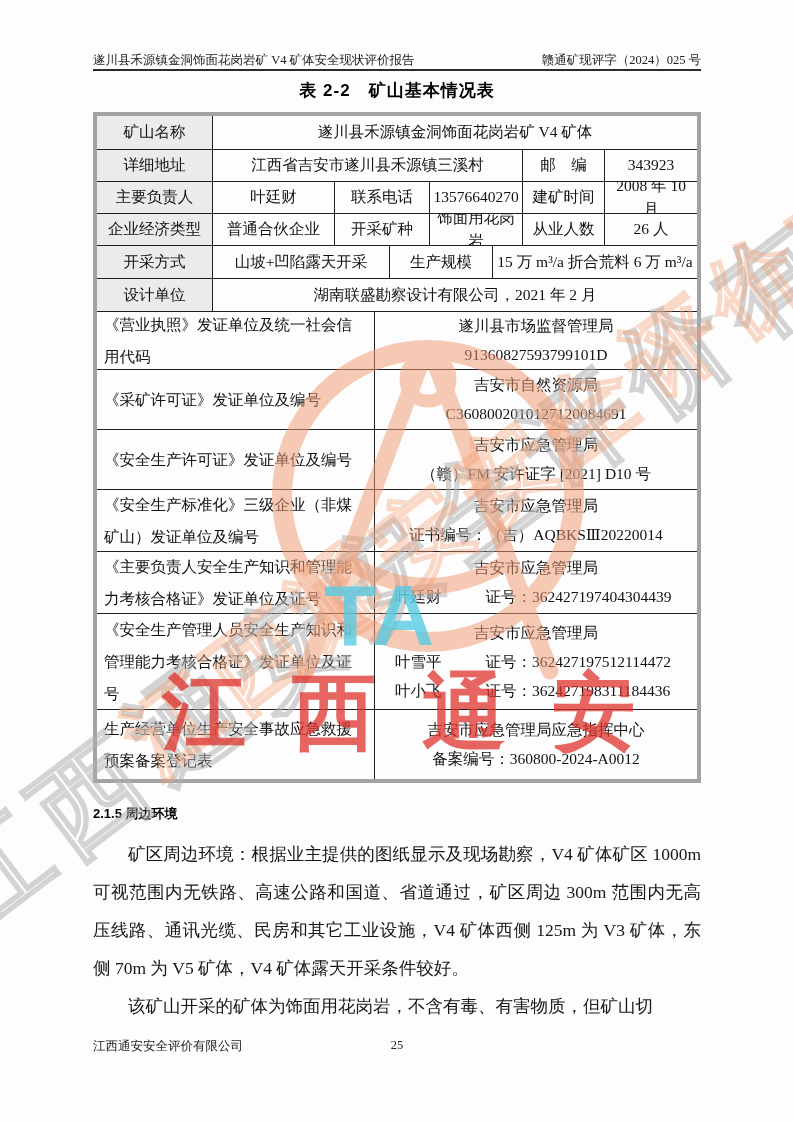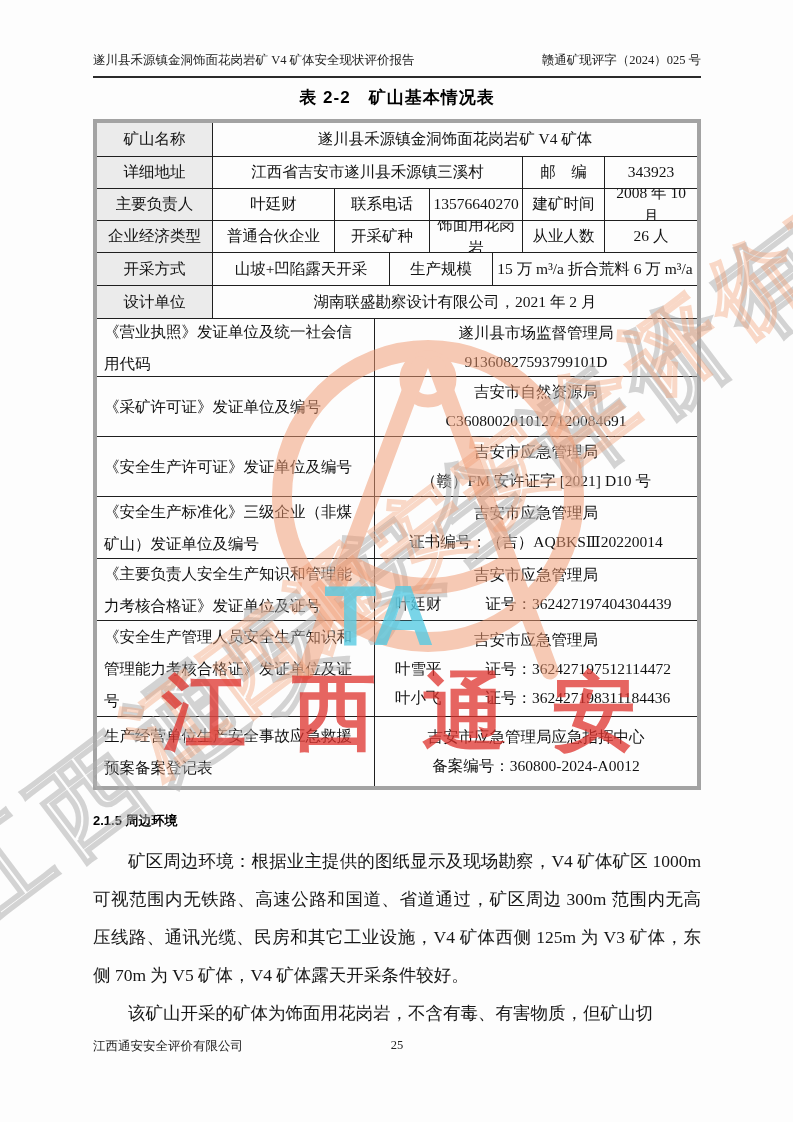--- a/index.html
+++ b/index.html
@@ -7,21 +7,21 @@
   .page {
     position:relative; width:793px; height:1122px; margin:0 auto;
     background:#fdfdfd; overflow:hidden;
     font-family:"Liberation Serif","DejaVu Serif",serif; color:#111;
   }
   .content { position:absolute; inset:0; z-index:1; padding:52px 92px 0 93px; }
 
   
   .doc-header{
     display:flex; justify-content:space-between; align-items:flex-end;
-    font-size:12.5px; color:#222; padding-bottom:7px;
+    font-size:12.5px; color:#222; 
     border-bottom:2px solid #2b2b2b;
   }
 
   
   .table-title{
     margin-top:8px; text-align:center; font-weight:bold; font-size:17px;
     font-family:"Liberation Sans","DejaVu Sans",sans-serif; color:#000;
     letter-spacing:1px;
   }
 

